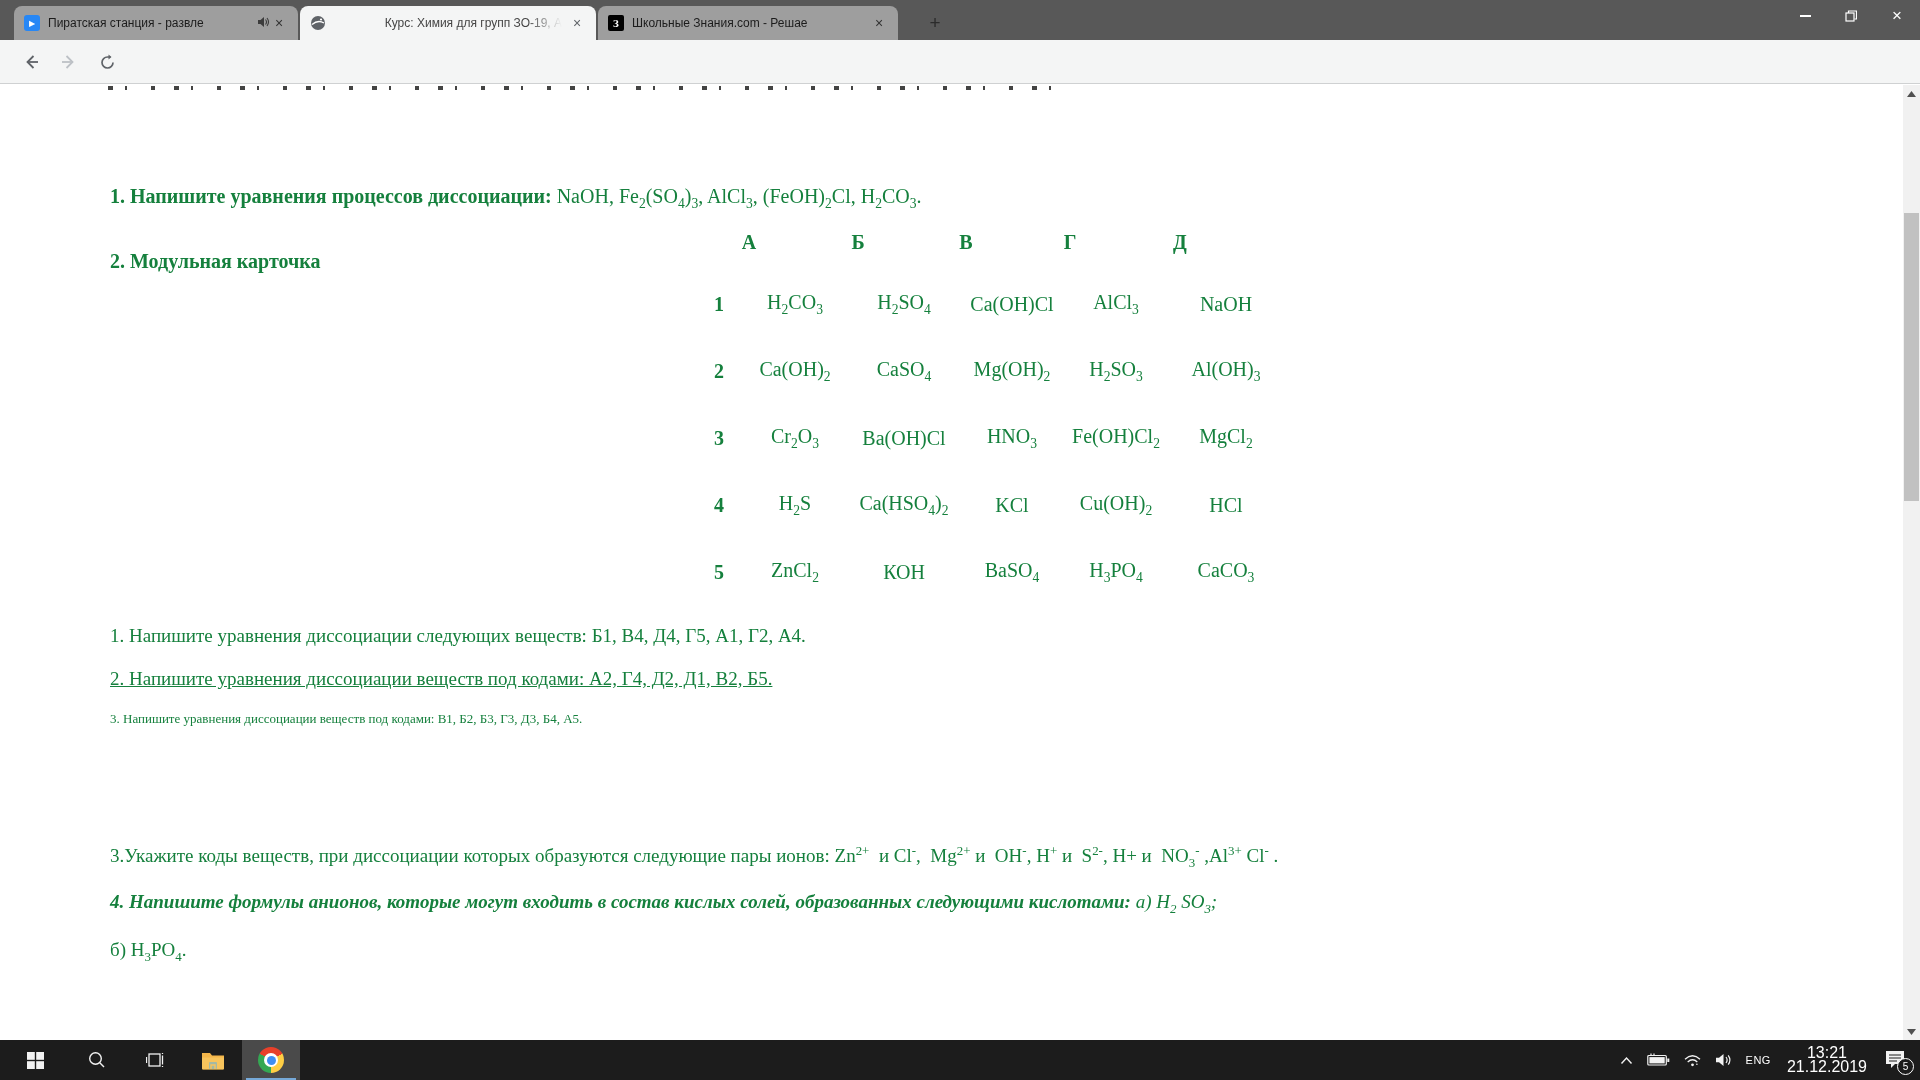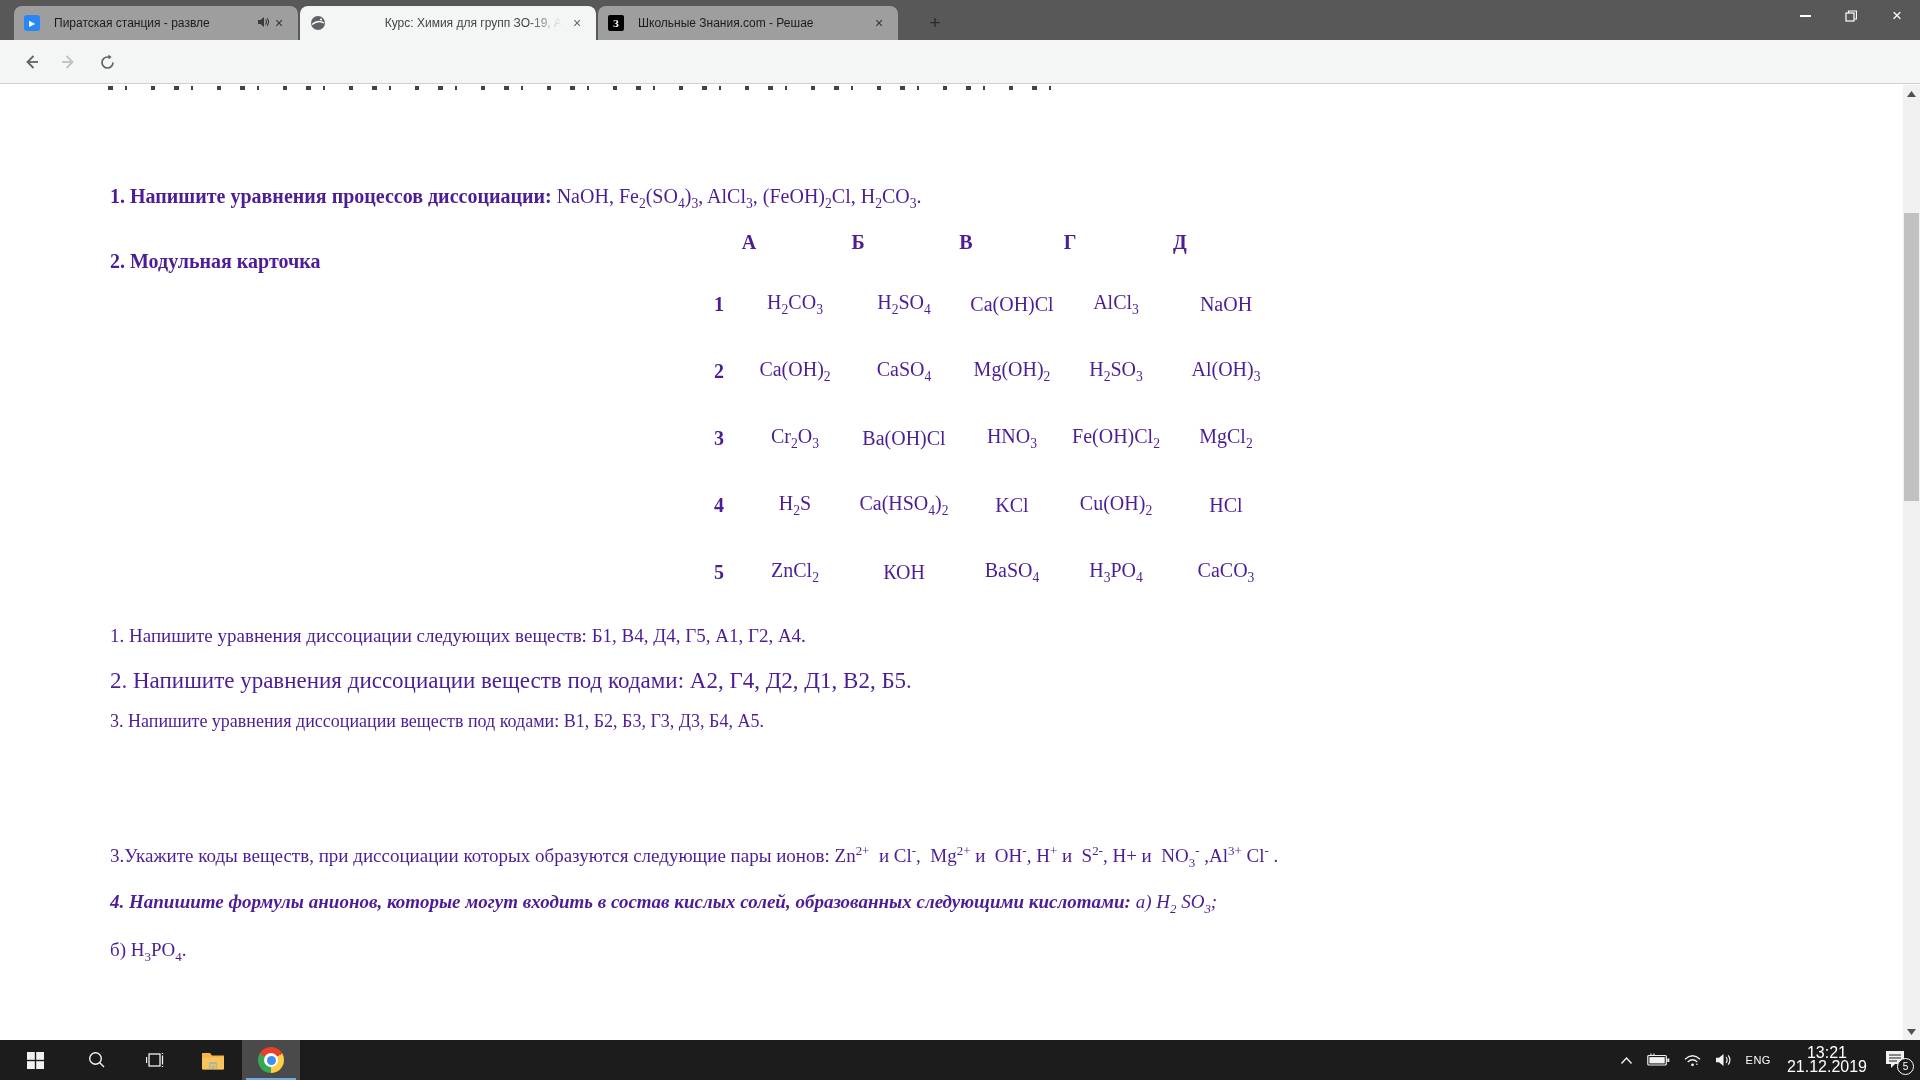--- a/index.html
+++ b/index.html
@@ -5,21 +5,21 @@
   * { margin:0; padding:0; box-sizing:border-box; }
   html,body { width:1920px; height:1080px; overflow:hidden; background:#fff;
     font-family:"Liberation Sans", sans-serif; }
 
   
   .titlebar { position:absolute; top:0; left:0; width:1920px; height:40px; background:#585858; }
   .tab { position:absolute; top:6px; height:34px; border-radius:8px 8px 0 0;
     display:flex; align-items:center; padding:0 10px; font-size:12px; cursor:default; }
   .tab.inactive { background:#9e9e9e; color:#1c1c1c; }
   .tab.active { background:#f4f5f5; color:#454545; z-index:3;text-align:right; }
-  .tab .title { flex:1; white-space:nowrap; overflow:hidden; margin:0 6px 0 14px;
+  .tab .title { flex:1; white-space:nowrap; overflow:hidden; margin:0 6px 0 8px;
     -webkit-mask-image:linear-gradient(90deg,#000 85%,transparent); 
     mask-image:linear-gradient(90deg,#000 85%,transparent); }
   .tab .close { width:18px; height:18px; border-radius:50%; display:flex; align-items:center;
     justify-content:center; font-size:14px; color:#333; }
   .tab.active .close { color:#5f6368; }
   .favicon { width:16px; height:16px; flex:0 0 16px; display:flex; align-items:center; justify-content:center; }
   .fav-play { background:#2787f5; border-radius:3px; color:#fff; font-size:8px; }
   .fav-znan { background:#000; border-radius:2px; color:#fff; font-size:11px; font-weight:bold;
     font-family:"Liberation Serif",serif; }
   .newtab { position:absolute; top:10px; left:922px; width:26px; height:26px; border-radius:50%;
@@ -45,21 +45,21 @@
   .ext { position:absolute; top:48px; width:28px; height:28px; display:flex; align-items:center;
     justify-content:center; }
   .ext-sq { width:24px; height:24px; border-radius:4px; display:flex; align-items:center; justify-content:center; }
   .toolbar-sep { position:absolute; top:50px; left:1828px; width:1px; height:24px; background:#d0d0d0; }
   .avatar { position:absolute; top:47px; left:1840px; width:30px; height:30px; border-radius:50%;
     overflow:hidden; background:#cfcfcf; }
   .menu-dots { position:absolute; top:50px; left:1884px; font-size:17px; color:#5f6368; }
 
   
   .content { position:absolute; top:85px; left:0; width:1903px; height:955px; background:#fff;
-    font-family:"Liberation Serif","DejaVu Serif",serif; color:#4c1d95; }
+    font-family:"Liberation Serif","DejaVu Serif",serif; color:#15803d; }
   .clipped-line { position:absolute; top:1px; left:108px; width:965px; height:4px;
     background:repeating-linear-gradient(90deg,#222 0 5px,transparent 5px 17px,#222 17px 19px,
       transparent 19px 43px,#222 43px 47px,transparent 47px 66px); opacity:.85; }
   .line { position:absolute; left:110px; font-size:20px; white-space:pre-wrap; }
   .line b { font-weight:bold; }
   sub { font-size:0.68em; }
   sup { font-size:0.68em; }
 
   table.chem { position:absolute; left:698px; top:128px; border-collapse:collapse; font-size:20px; }
   table.chem th { height:58px; font-weight:bold; vertical-align:middle; }
@@ -289,22 +289,22 @@
           <td>ZnCl<sub>2</sub></td>
           <td>КОН</td>
           <td>BaSO<sub>4</sub></td>
           <td>H<sub>3</sub>PO<sub>4</sub></td>
           <td>CaCO<sub>3</sub></td>
         </tr>
       </tbody>
   </table>
 
   <div class="line" style="top:540px; font-size:19px;">1. Напишите уравнения диссоциации следующих веществ: Б1, В4, Д4, Г5, А1, Г2, А4.</div>
-  <div class="line" style="top:583px; font-size:23px;">2. Напишите уравнения диссоциации веществ под кодами: А2, Г4, Д2, Д1, В2, Б5.</div>
-  <div class="line" style="top:626px; font-size:18px;">3. Напишите уравнения диссоциации веществ под кодами: В1, Б2, Б3, Г3, Д3, Б4, А5.</div>
+  <div class="line" style="top:583px; font-size:19px;text-decoration:underline;">2. Напишите уравнения диссоциации веществ под кодами: А2, Г4, Д2, Д1, В2, Б5.</div>
+  <div class="line" style="top:626px; font-size:13px;">3. Напишите уравнения диссоциации веществ под кодами: В1, Б2, Б3, Г3, Д3, Б4, А5.</div>
 
   <div class="line" style="top:758px; font-size:19px;">3.Укажите коды веществ, при диссоциации которых образуются следующие пары ионов: Zn<sup>2+</sup>  и Cl<sup>-</sup>,  Mg<sup>2+</sup> и  OH<sup>-</sup>, H<sup>+</sup> и  S<sup>2-</sup>, H+ и  NO<sub>3</sub><sup>-</sup> ,Al<sup>3+</sup> Cl<sup>-</sup> .</div>
 
   <div class="line" style="top:806px; font-size:19px;font-style:italic;"><b>4. Напишите формулы анионов, которые могут входить в состав кислых солей, образованных следующими кислотами:</b><span> а) H<sub>2</sub> SO<sub>3</sub>;</span></div>
 
   <div class="line" style="top:854px; font-size:19px;">б) H<sub>3</sub>PO<sub>4</sub>.</div>
 </div>
 
 <div class="scrollbar">
   <div class="sb-arrow" style="top:0;">

